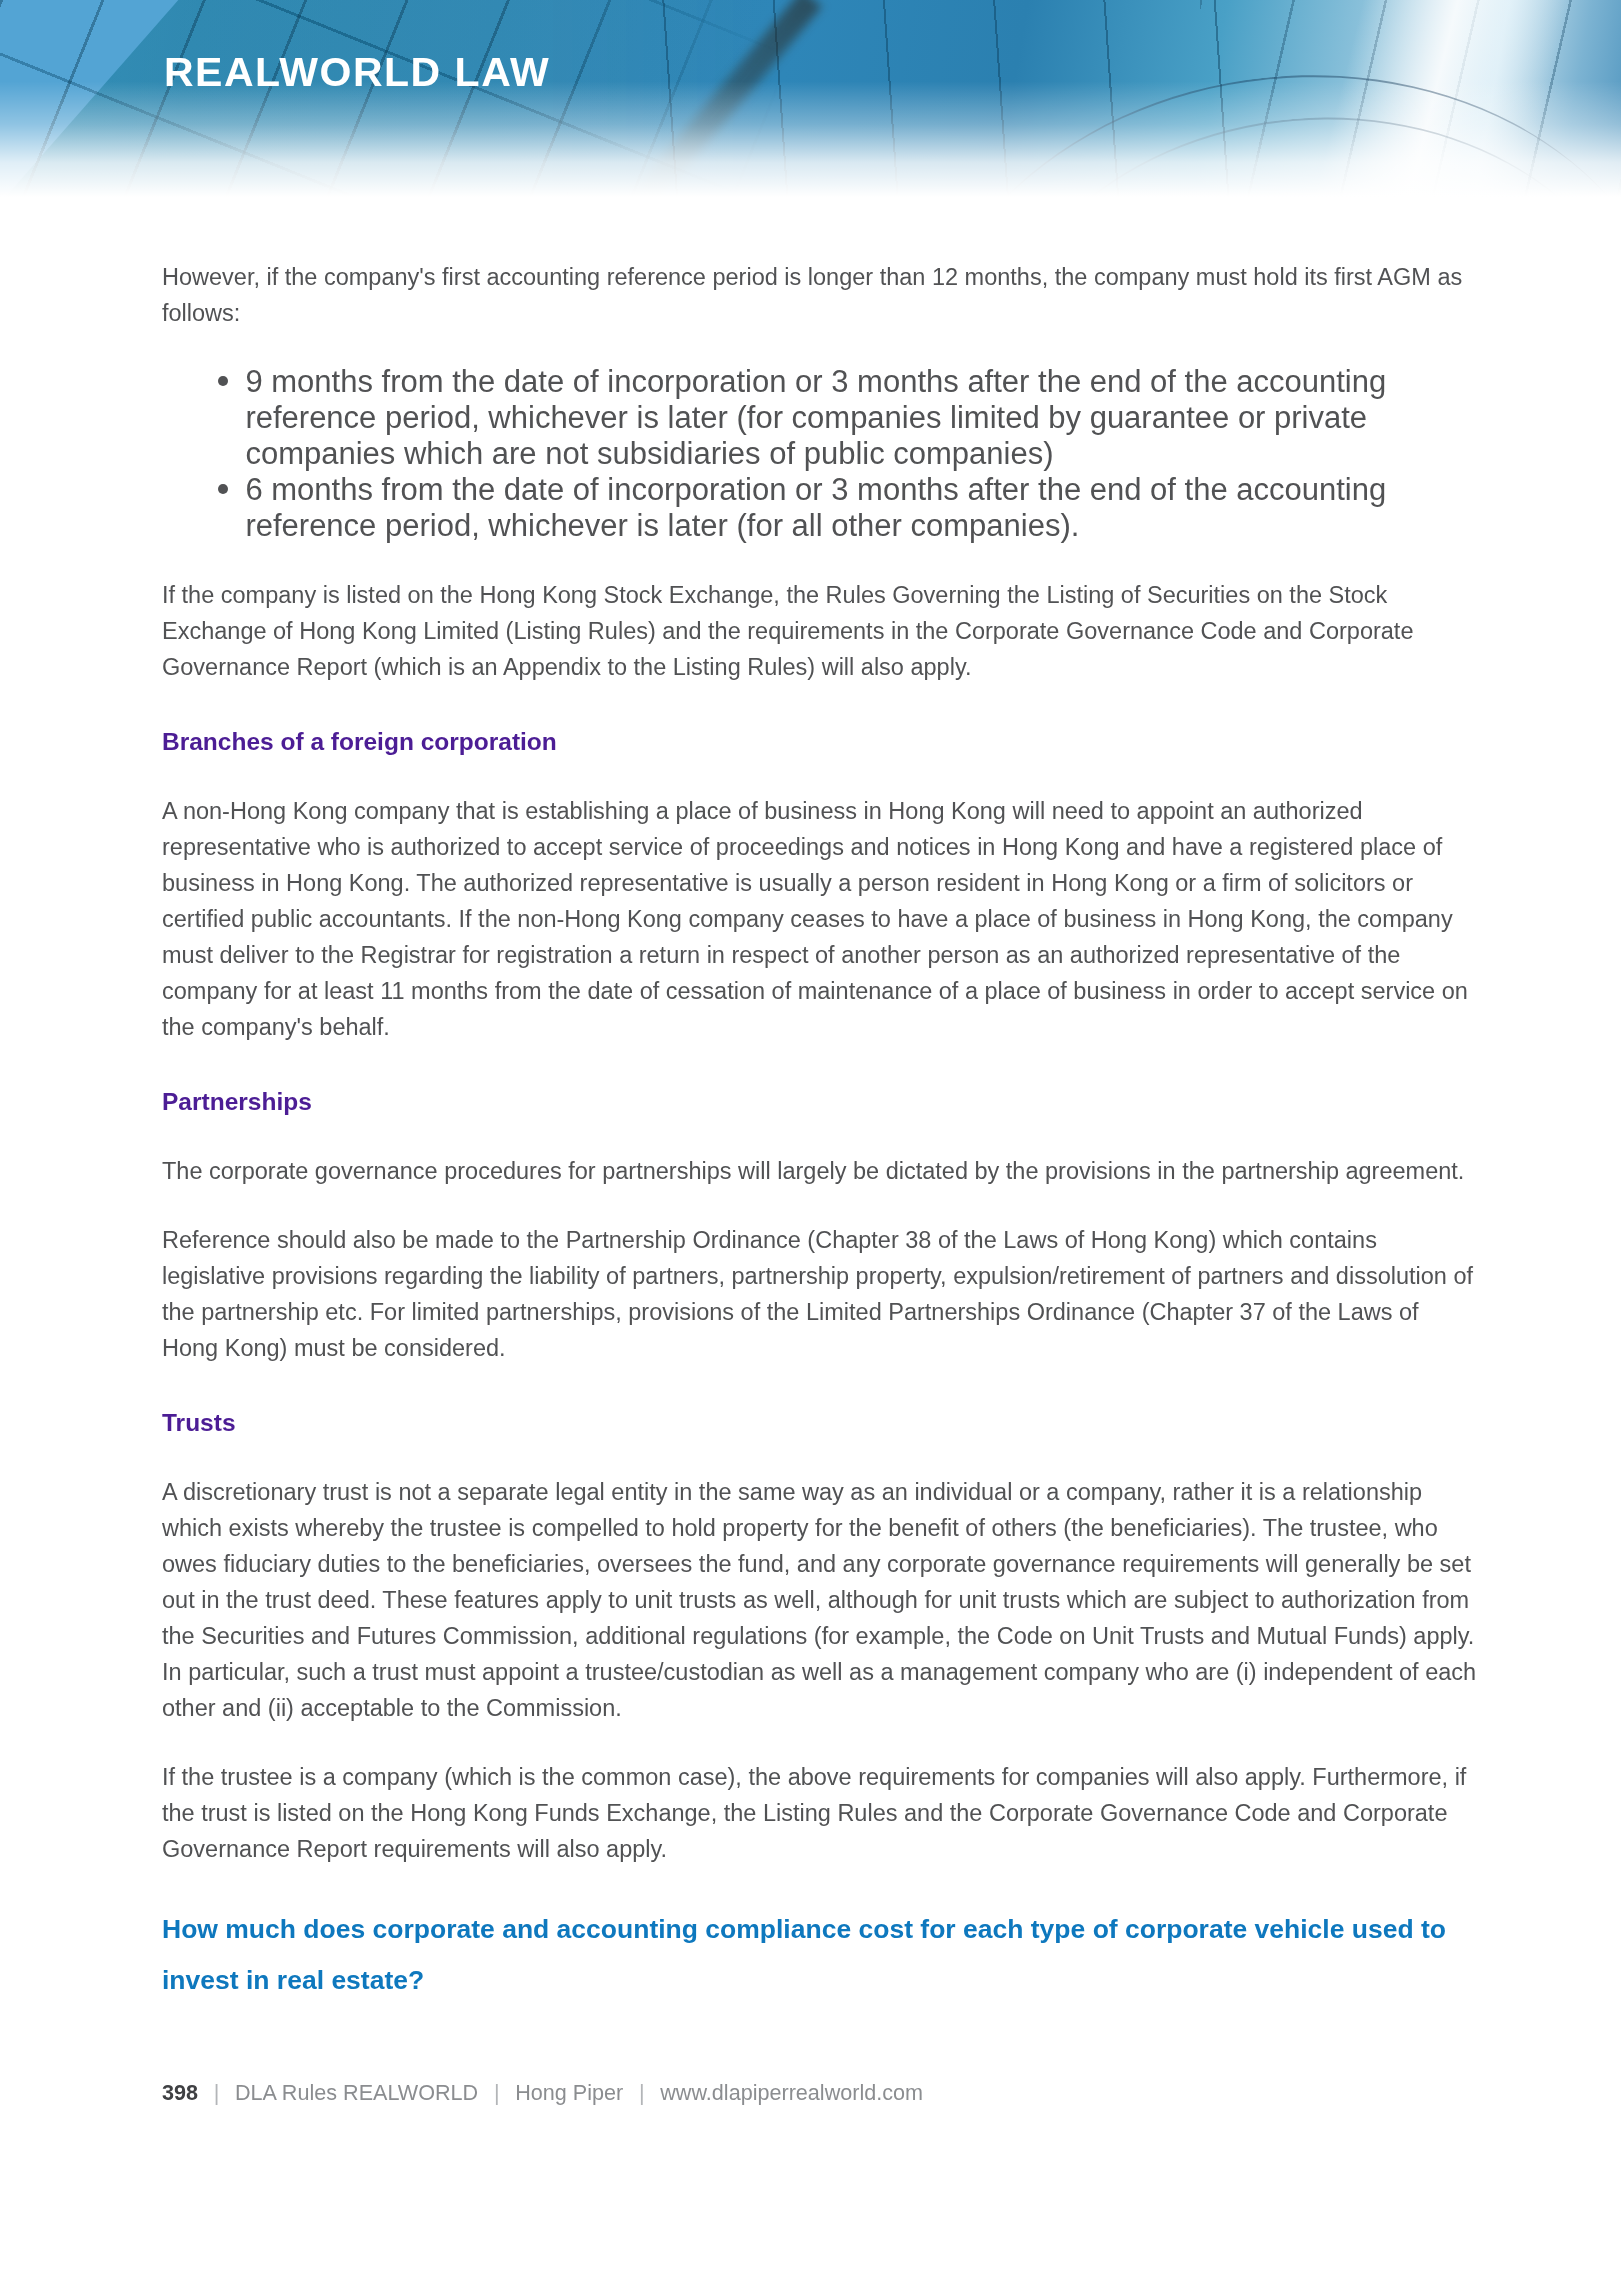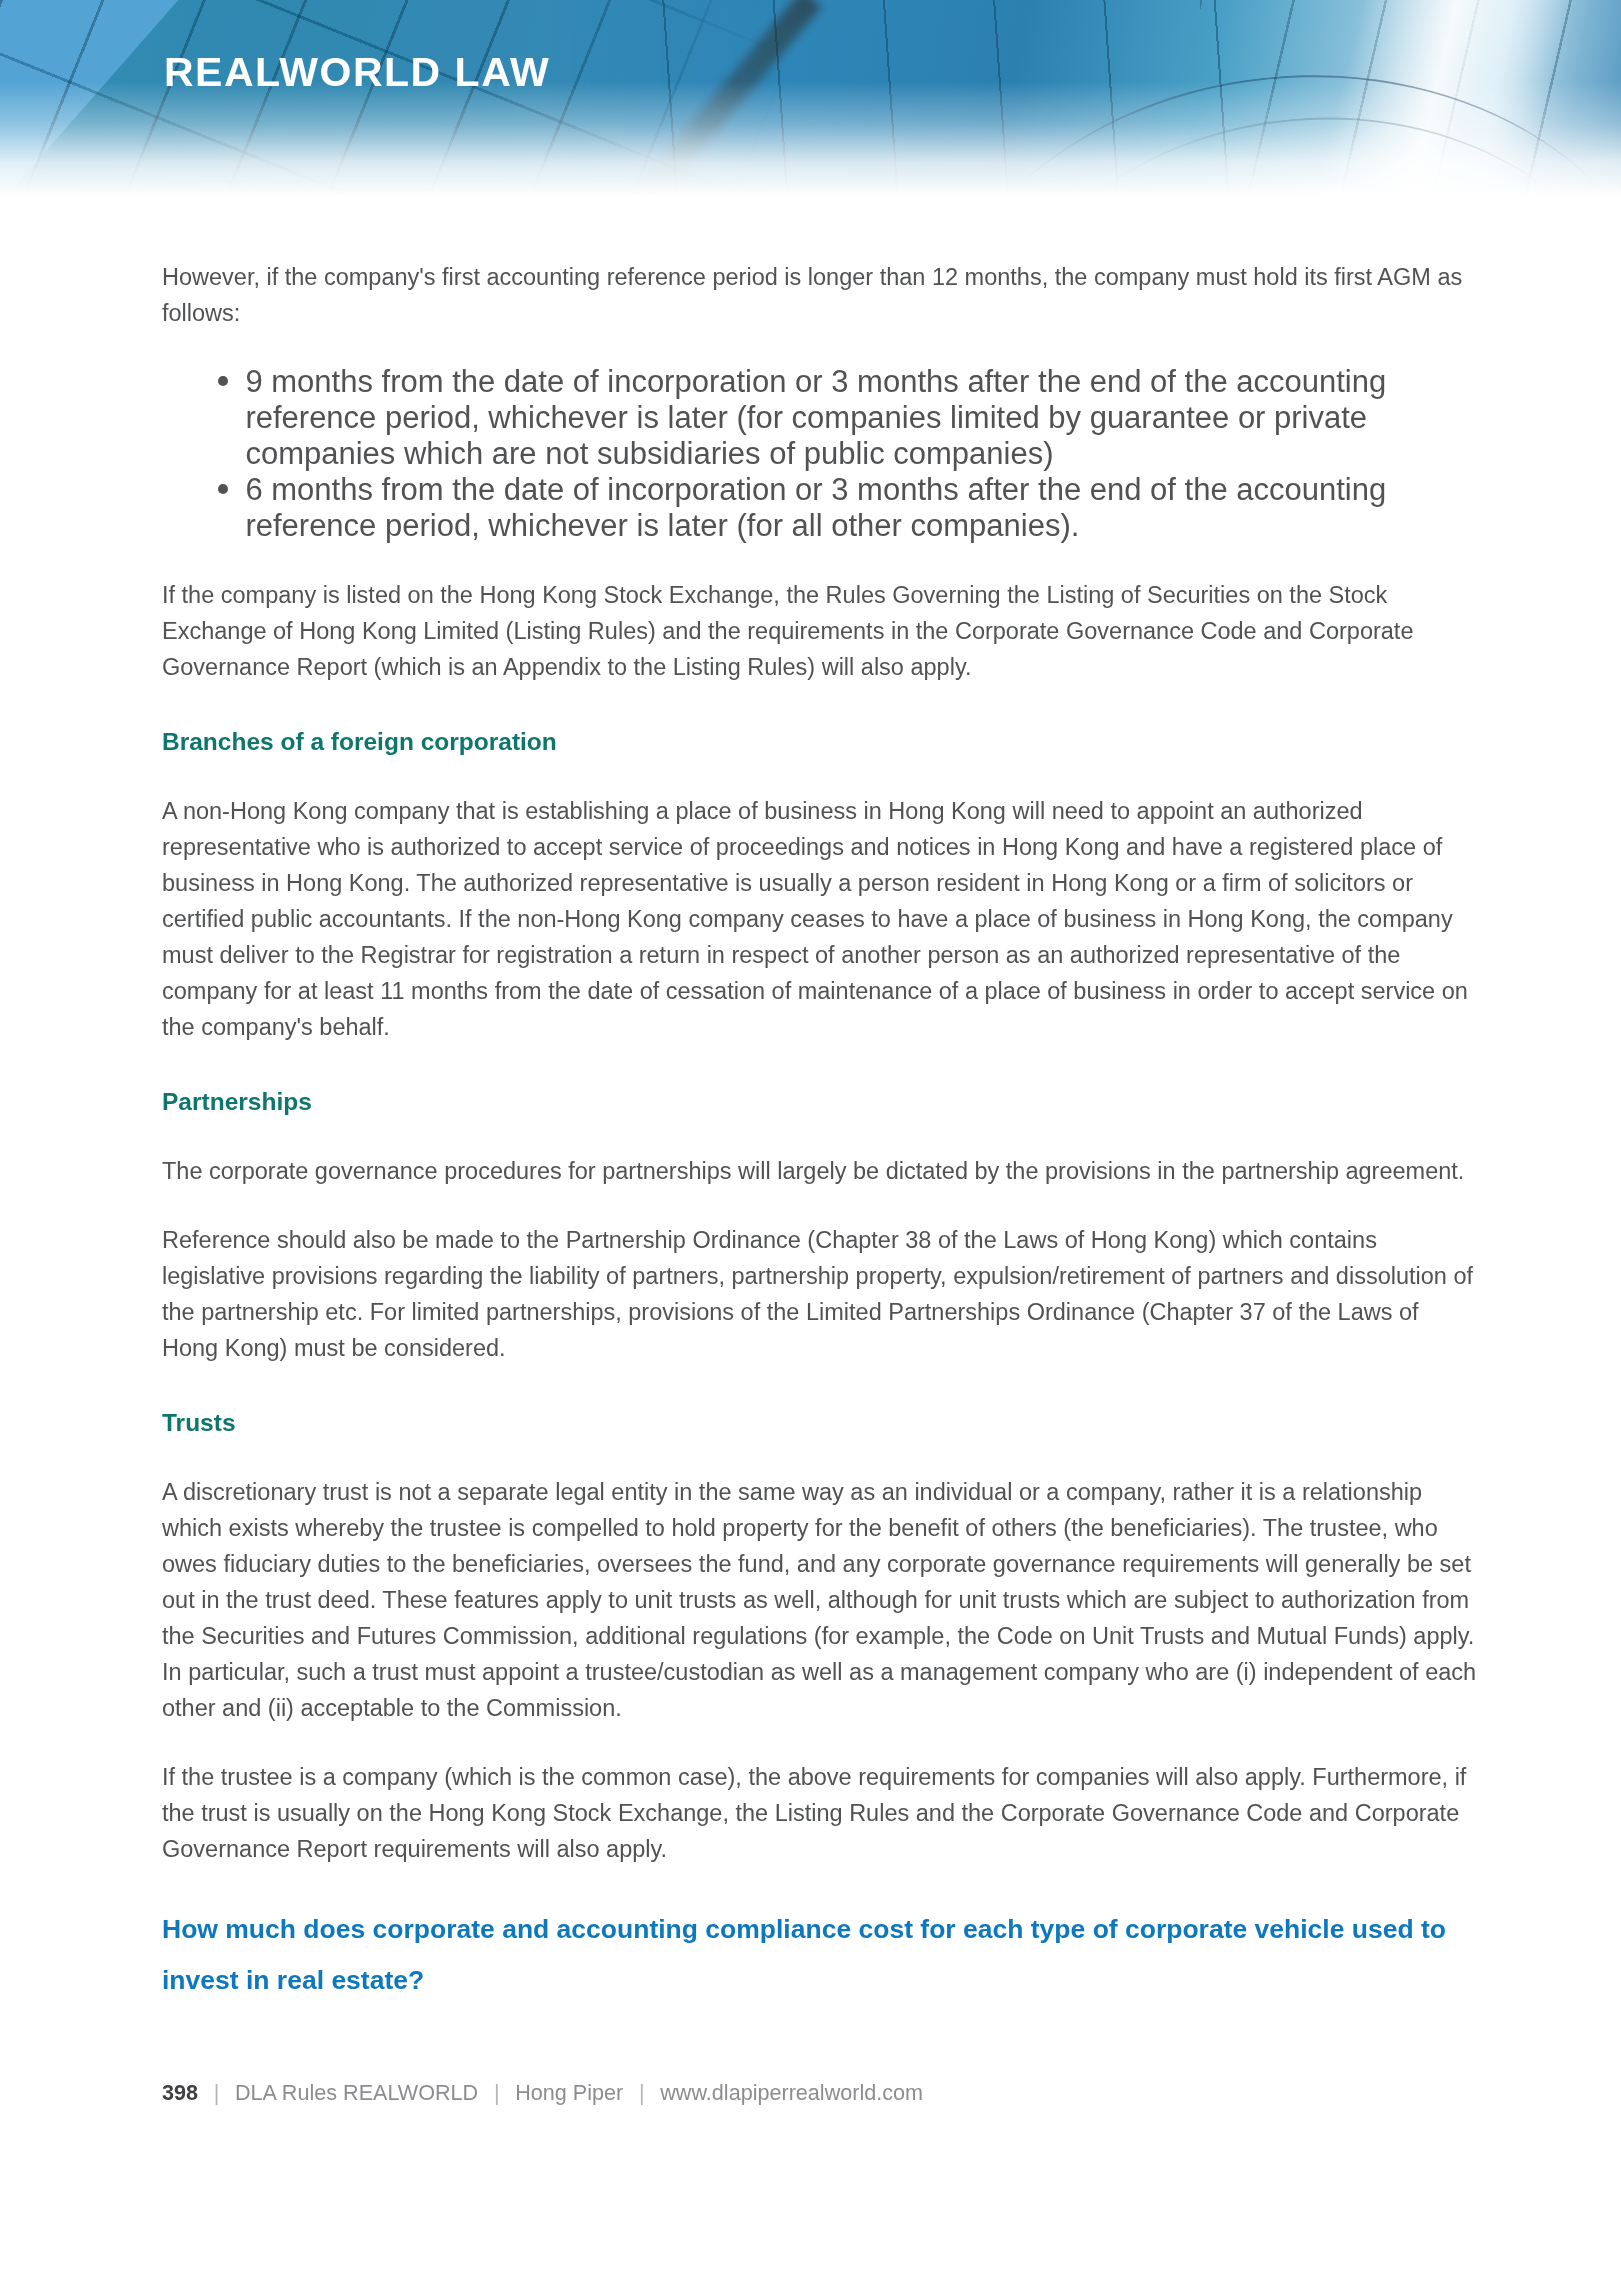--- a/index.html
+++ b/index.html
@@ -102,21 +102,21 @@
   .content p {
     font-size: 23.5px;
     line-height: 36px;
     color: #515254;
     margin: 0 0 33px 0;
   }
   .content h2 {
     font-size: 24.5px;
     line-height: 36px;
     font-weight: bold;
-    color: #0f766e;
+    color: #4c1d95;
     margin: 39px 0 33px 0;
   }
   .content ul {
     list-style: none;
     margin: 0 0 33px 0;
     padding-left: 56px;
   }
   .content li {
     position: relative;
     padding-left: 27.4px;
@@ -196,21 +196,21 @@
   <h2>Partnerships</h2>
 
   <p>The corporate governance procedures for partnerships will largely be dictated by the provisions in the partnership agreement.</p>
 
   <p>Reference should also be made to the Partnership Ordinance (Chapter 38 of the Laws of Hong Kong) which contains legislative provisions regarding the liability of partners, partnership property, expulsion/retirement of partners and dissolution of the partnership etc. For limited partnerships, provisions of the Limited Partnerships Ordinance (Chapter 37 of the Laws of Hong Kong) must be considered.</p>
 
   <h2>Trusts</h2>
 
   <p>A discretionary trust is not a separate legal entity in the same way as an individual or a company, rather it is a relationship which exists whereby the trustee is compelled to hold property for the benefit of others (the beneficiaries). The trustee, who owes fiduciary duties to the beneficiaries, oversees the fund, and any corporate governance requirements will generally be set out in the trust deed. These features apply to unit trusts as well, although for unit trusts which are subject to authorization from the Securities and Futures Commission, additional regulations (for example, the Code on Unit Trusts and Mutual Funds) apply. In particular, such a trust must appoint a trustee/custodian as well as a management company who are (i) independent of each other and (ii) acceptable to the Commission.</p>
 
-  <p>If the trustee is a company (which is the common case), the above requirements for companies will also apply. Furthermore, if the trust is usually on the Hong Kong Stock Exchange, the Listing Rules and the Corporate Governance Code and Corporate Governance Report requirements will also apply.</p>
+  <p>If the trustee is a company (which is the common case), the above requirements for companies will also apply. Furthermore, if the trust is listed on the Hong Kong Funds Exchange, the Listing Rules and the Corporate Governance Code and Corporate Governance Report requirements will also apply.</p>
 
   <h3 class="question-heading">How much does corporate and accounting compliance cost for each type of corporate vehicle used to invest in real estate?</h3>
 
 </main>
 
 <footer class="page-footer">
   <span class="page-number">398</span>
   <span class="sep">|</span>
   <span>DLA Rules REALWORLD</span>
   <span class="sep">|</span>

